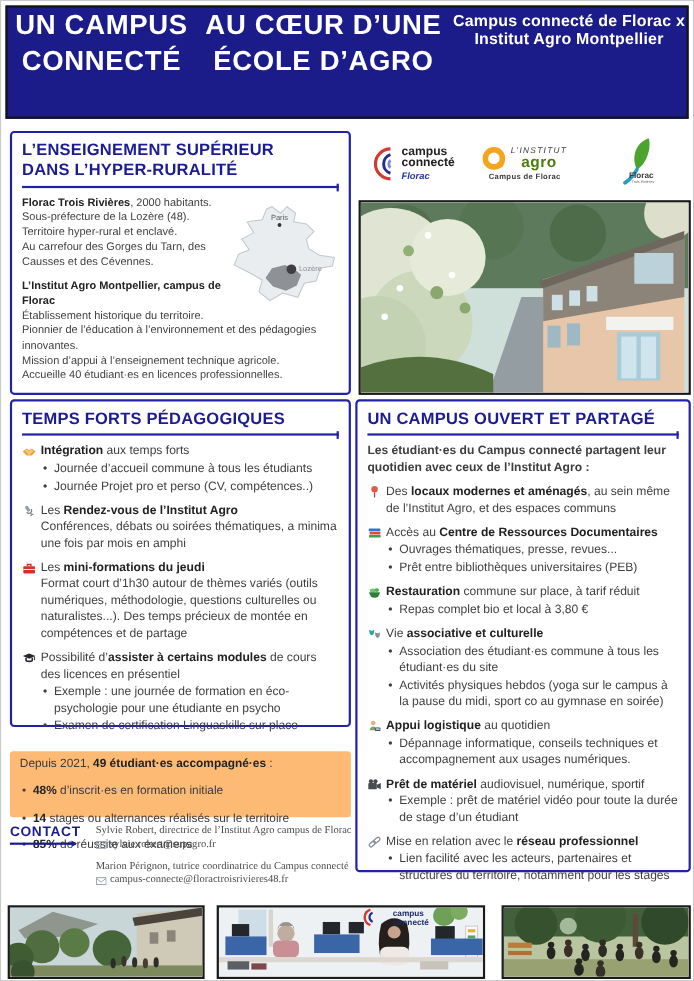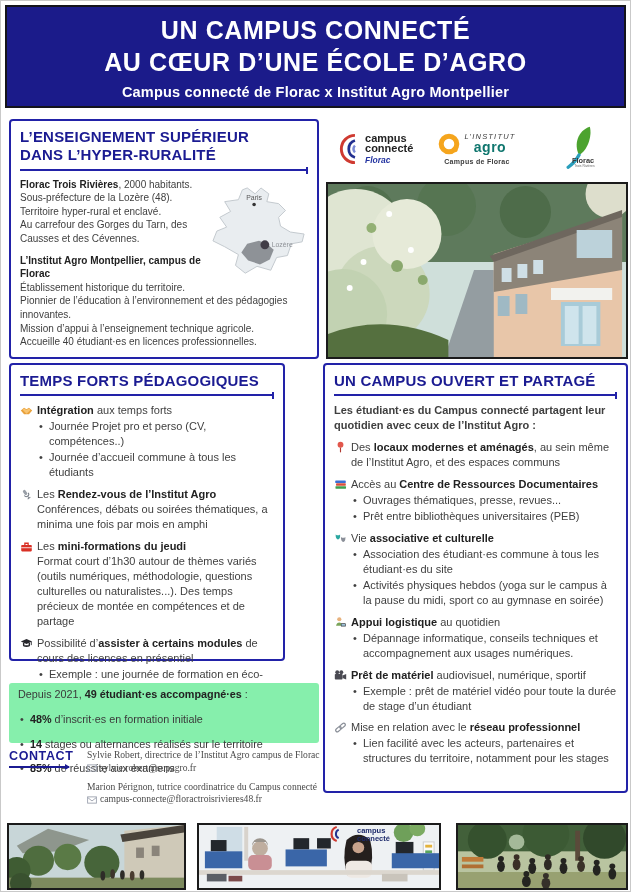--- a/index.html
+++ b/index.html
@@ -2,29 +2,29 @@
 <html><head>
 <meta charset="utf-8">
 <style>
   html,body{margin:0;padding:0;background:#e9e9e9;}
   #page{position:relative;width:631px;height:892px;background:#ffffff;border:1px solid #c9c9c9;
         font-family:"Liberation Sans",sans-serif;overflow:hidden;box-sizing:border-box;}
 
   
   .hdr{position:absolute;left:4px;top:4px;width:621px;height:103px;background:#1b1b8a;
        border:2px solid #14141c;box-sizing:border-box;color:#fff;text-align:center;
-       display:flex;flex-direction:column;justify-content:center;}
+       display:flex;flex-direction:row;justify-content:center;}
   .hdr .t{font-size:25px;font-weight:bold;letter-spacing:.6px;line-height:1.3;}
   .hdr .sub{font-size:14.5px;font-weight:bold;margin-top:5px;letter-spacing:.2px;}
 
   
   .panel{position:absolute;background:#fff;border:2px solid #2222a8;border-radius:4px;
          padding:7px 9px;box-sizing:border-box;}
   #box-rural{left:8px;top:118px;width:310px;height:240px;}
-  #box-temps{left:8px;top:362px;width:276px;height:298px;}
+  #box-temps{left:8px;top:362px;width:310px;height:298px;}
   #box-ouvert{left:322px;top:362px;width:305px;height:430px;}
   .sec-title{color:#1b1b92;font-weight:bold;font-size:15px;letter-spacing:.2px;line-height:1.22;}
   .sec-rule{height:2px;background:#2222a8;margin:4px 0 7px;position:relative;}
   .sec-rule::after{content:"";position:absolute;right:0;top:-2px;width:2px;height:7px;background:#2222a8;}
 
   .txt{font-size:10px;color:#3f3f3f;line-height:1.36;}
   .txt b, .item b{color:#222;}
   .p-gap{margin-top:8px;}
 
   
@@ -32,21 +32,21 @@
 
   
   .item{position:relative;padding-left:17px;margin-top:7px;font-size:11px;color:#3f3f3f;line-height:1.36;}
   .item .ic{position:absolute;left:0;top:1px;width:13px;height:13px;display:inline-block;}
   .item .ic svg{width:13px;height:13px;display:block;}
   .b-row{position:relative;padding-left:12px;margin-top:1px;}
   .b-row::before{content:"\2022";position:absolute;left:2px;top:0;color:#3f3f3f;}
   .intro{font-size:11px;color:#3f3f3f;line-height:1.36;font-weight:bold;}
 
   
-  #stats{position:absolute;left:8px;top:682px;width:310px;height:60px;background:#86efac;
+  #stats{position:absolute;left:8px;top:682px;width:310px;height:60px;background:#fdba74;
          border-radius:3px;padding:5px 9px;box-sizing:border-box;font-size:10.8px;color:#3a3a3a;line-height:1.28;}
   #stats b{color:#222;}
   #stats .b-row{margin-top:11px;}
 
   
   #contact{position:absolute;left:8px;top:748px;width:315px;display:flex;gap:12px;}
   .c-label{color:#1b1b92;font-weight:bold;font-size:12.5px;letter-spacing:.6px;width:66px;flex:none;}
   .c-rule{height:2px;background:#1b1b92;width:60px;margin-top:3px;position:relative;}
   .c-rule::after{content:"";position:absolute;right:-1px;top:-2px;border-left:5px solid #1b1b92;
                  border-top:3px solid transparent;border-bottom:3px solid transparent;}
@@ -58,21 +58,21 @@
   
   #logos{position:absolute;left:325px;top:119px;width:302px;height:57px;display:flex;gap:5px;}
   .logo{flex:1;background:#fff;display:flex;align-items:center;justify-content:center;}
   .lg-cc{display:flex;align-items:center;gap:3px;}
   .lg-cc .words{line-height:.95;}
   .lg-cc .w{font-weight:bold;font-size:11px;color:#222;}
   .lg-cc .fl{font-weight:bold;font-style:italic;font-size:8.5px;color:#2333a0;margin-top:2px;}
   .lg-agro{text-align:center;line-height:1;}
   .lg-agro .row{display:flex;align-items:center;gap:4px;justify-content:center;}
   .lg-agro .inst{font-size:7.5px;letter-spacing:1.2px;color:#3c3c3c;font-style:italic;}
-  .lg-agro .agro{font-size:14px;font-weight:bold;color:#0f766e;letter-spacing:.5px;}
+  .lg-agro .agro{font-size:14px;font-weight:bold;color:#4d7c0f;letter-spacing:.5px;}
   .lg-agro .campus{font-size:7px;font-weight:bold;color:#3c3c3c;margin-top:3px;letter-spacing:.3px;}
   .lg-florac{text-align:center;}
 
   
   .photo{position:absolute;border:2px solid #1b1b1b;box-sizing:border-box;background:#dfe7e2;overflow:hidden;}
   .photo svg{display:block;width:100%;height:100%;}
   #photo-main{left:325px;top:181px;width:302px;height:177px;}
   #photo-1{left:6px;top:822px;width:179px;height:67px;}
   #photo-2{left:196px;top:822px;width:244px;height:67px;}
   #photo-3{left:455px;top:822px;width:172px;height:67px;}
@@ -199,22 +199,22 @@
     <div class="sec-rule"></div>
 
     <div class="item">
       <span class="ic">
         <svg viewBox="0 0 16 16">
             <path fill="#e9a13b" d="M1 8l4-3.5 3 2 3-2 4 3.5-4 4.5H5z"></path>
             <path fill="#f8c471" d="M5 5.5l3 2 3-2 2 1.8L8 12 3.2 7.2z"></path>
           </svg>
       </span>
       <span><span></span><b>Intégration</b><span> aux temps forts</span></span>
+      <div class="b-row"><span>Journée d’accueil commune à tous les étudiants</span></div>
       <div class="b-row"><span>Journée Projet pro et perso (CV, compétences..)</span></div>
-      <div class="b-row"><span>Journée d’accueil commune à tous les étudiants</span></div>
     </div>
 
     <div class="item">
       <span class="ic">
         <svg viewBox="0 0 16 16">
             <g transform="rotate(-35 8 8)">
               <rect x="6.2" y="1.5" width="3.6" height="7" rx="1.8" fill="#9aa0a8"></rect>
               <path d="M5 7.5a3 3 0 0 0 6 0" fill="none" stroke="#757c85" stroke-width="1.2"></path>
               <line x1="8" y1="10.5" x2="8" y2="13" stroke="#757c85" stroke-width="1.2"></line>
               <line x1="6" y1="13.4" x2="10" y2="13.4" stroke="#757c85" stroke-width="1.2"></line>
@@ -309,20 +309,31 @@
             <rect x="1.5" y="3" width="13" height="3" rx="0.6" fill="#3b6fd4"></rect>
             <rect x="2.5" y="6.6" width="12" height="3" rx="0.6" fill="#d94f3d"></rect>
             <rect x="1.8" y="10.2" width="13" height="3" rx="0.6" fill="#3f9e4d"></rect>
           </svg>
       </span>
       <span><span>Accès au </span><b>Centre de Ressources Documentaires</b><span></span></span>
       <div class="b-row"><span>Ouvrages thématiques, presse, revues...</span></div>
       <div class="b-row"><span>Prêt entre bibliothèques universitaires (PEB)</span></div>
     </div>
 
+    <div class="item">
+      <span class="ic">
+        <svg viewBox="0 0 16 16">
+            <ellipse cx="6" cy="6" rx="3.4" ry="2.2" fill="#74c476"></ellipse>
+            <ellipse cx="10.5" cy="5.5" rx="2.6" ry="2" fill="#4daf4a"></ellipse>
+            <path d="M2 8 a6 6 0 0 0 12 0 Z" fill="#2f7d3b"></path>
+          </svg>
+      </span>
+      <span><span></span><b>Restauration</b><span> commune sur place, à tarif réduit</span></span>
+      <div class="b-row"><span>Repas complet bio et local à 3,80 €</span></div>
+    </div>
 
     <div class="item">
       <span class="ic">
         <svg viewBox="0 0 16 16">
             <path d="M2 3 q3 2.2 5.5 0 q0.4 5.6 -2.6 6.2 Q2 8.6 2 3" fill="#2aa7a0"></path>
             <path d="M8.5 6 q3 2.2 5.5 0 q0.4 5.6 -2.6 6.2 Q8.5 11.6 8.5 6" fill="#8a8f98"></path>
           </svg>
       </span>
       <span><span>Vie </span><b>associative et culturelle</b><span></span></span>
       <div class="b-row"><span>Association des étudiant·es commune à tous les étudiant·es du site</span></div>

